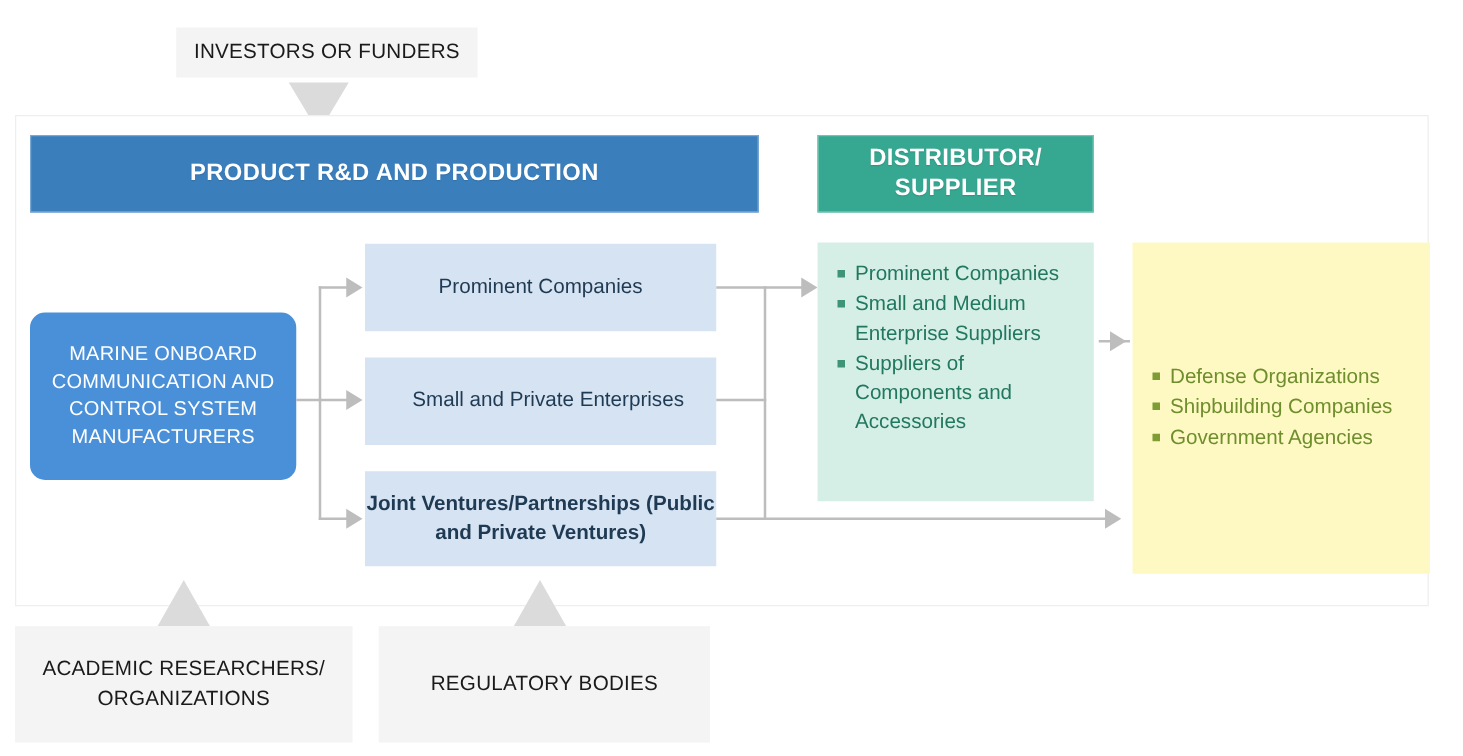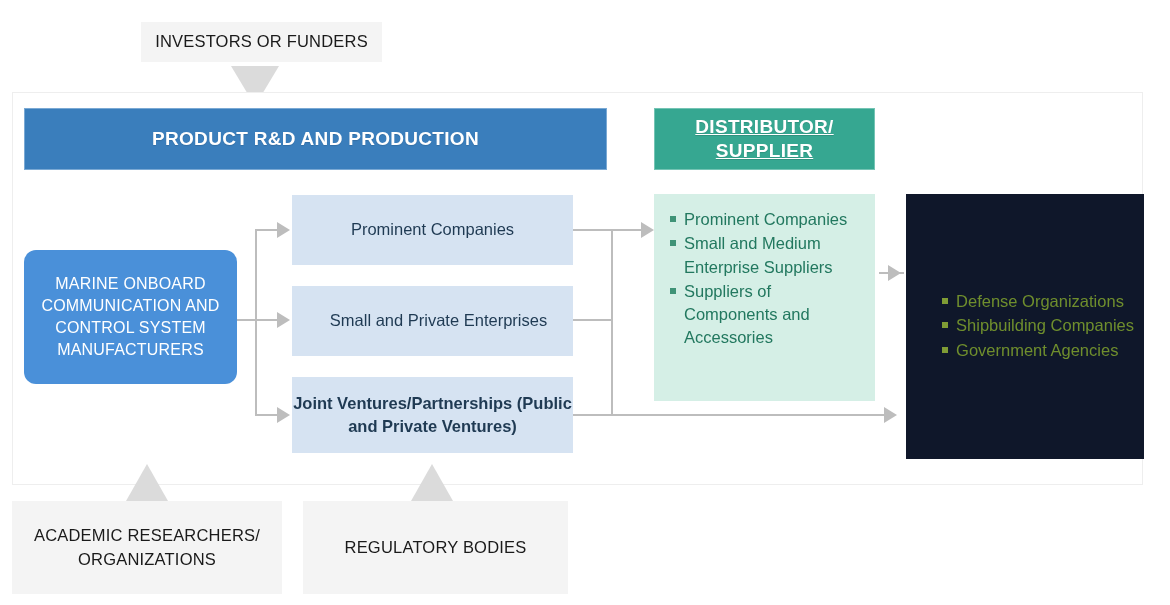--- a/index.html
+++ b/index.html
@@ -61,21 +61,20 @@
   }
   .banner-prod {
     left: 24px; top: 108px; width: 583px; height: 62px;
     background: #3a7ebc;
     border: 1px solid #7aa9d4;
   }
   .banner-dist {
     left: 654px; top: 108px; width: 221px; height: 62px;
     background: #36a791;
     border: 1px solid #74c4b4;
-    text-decoration: underline;
   }
   .banner-end {
     left: 906px; top: 108px; width: 238px; height: 62px;
     background: #9cb848;
     border: 1px solid #b8ce78;
   }
 
   
   .src-box {
     left: 24px; top: 250px; width: 213px; height: 134px;
@@ -111,24 +110,23 @@
   .panel {
     padding: 14px 10px 14px 16px;
     box-sizing: border-box;
   }
   .panel-dist {
     left: 654px; top: 194px; width: 221px; height: 207px;
     background: #d5efe6;
   }
   .panel-end {
     left: 906px; top: 194px; width: 238px; height: 265px;
-    background: #0f172a;
-    display: flex;
-    align-items: center;
-    justify-content: flex-end;
+    background: #fef9c3;
+    display: flex;
+    align-items: center;
   }
   .bullets { margin: 0; padding: 0; list-style: none; }
   .bullets li {
     position: relative;
     padding-left: 14px;
     font-size: 16.5px;
     line-height: 1.41;
     margin: 0 0 1px 0;
   }
   .bullets li::before {

